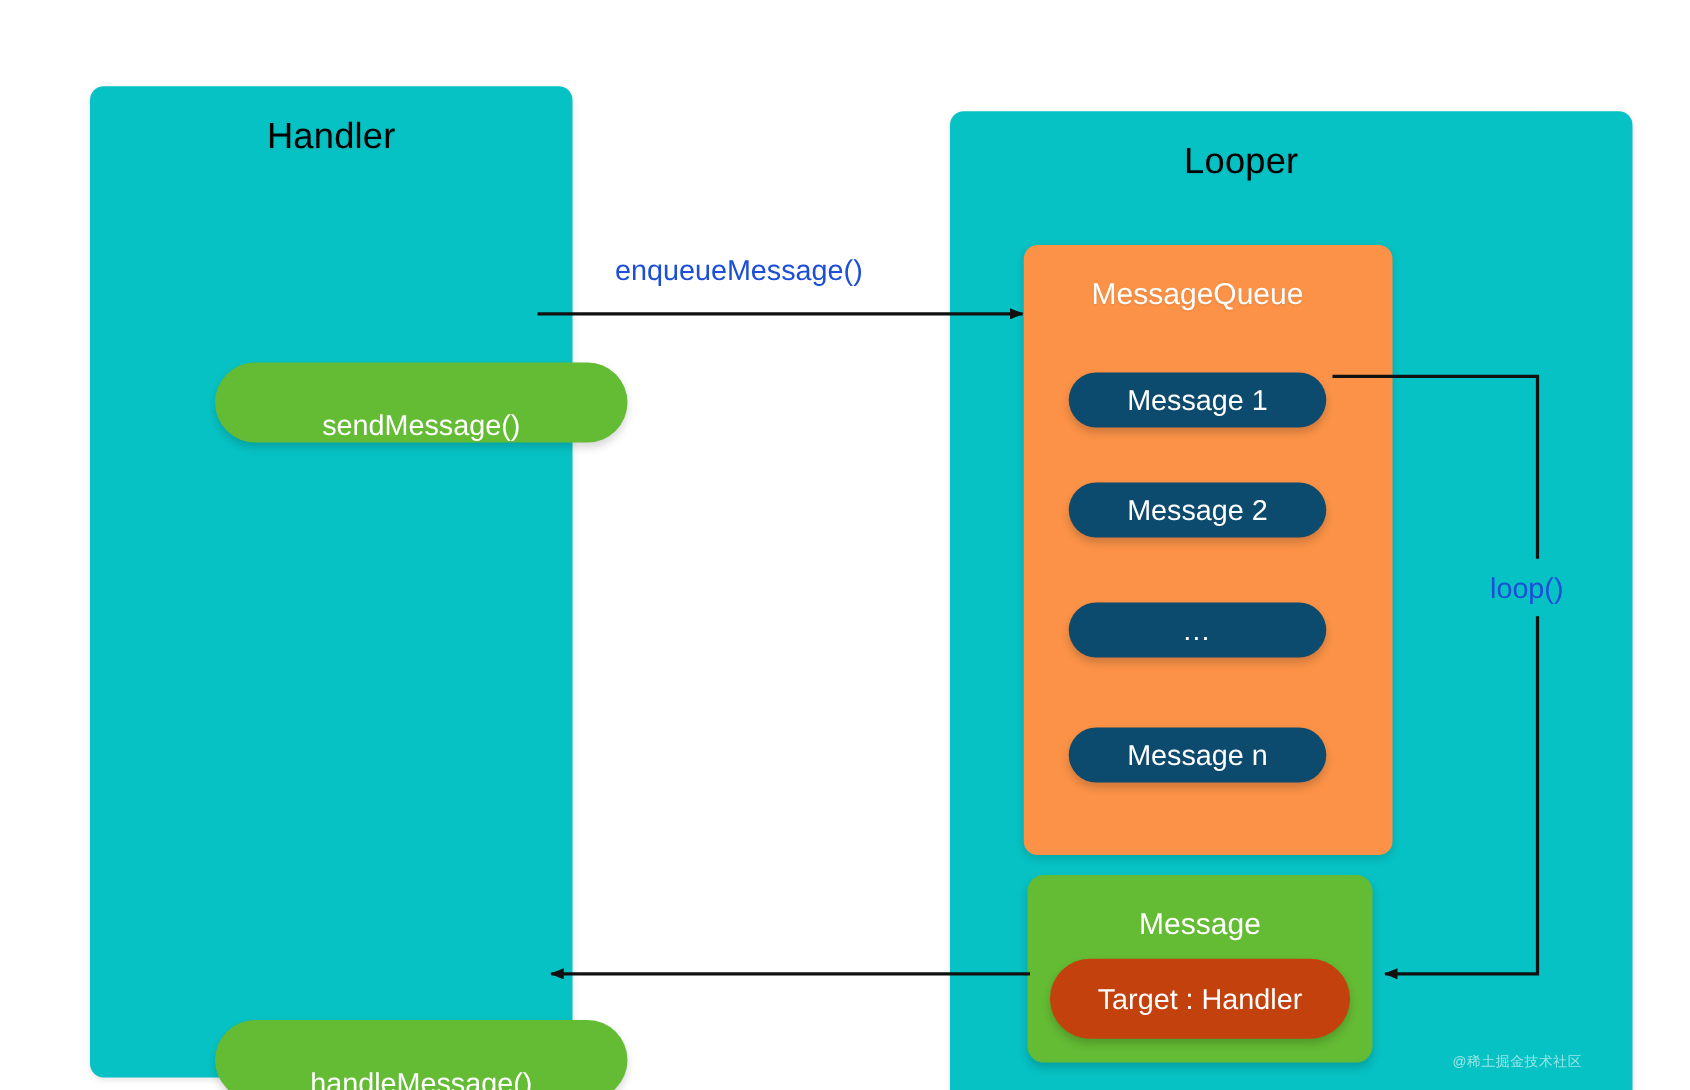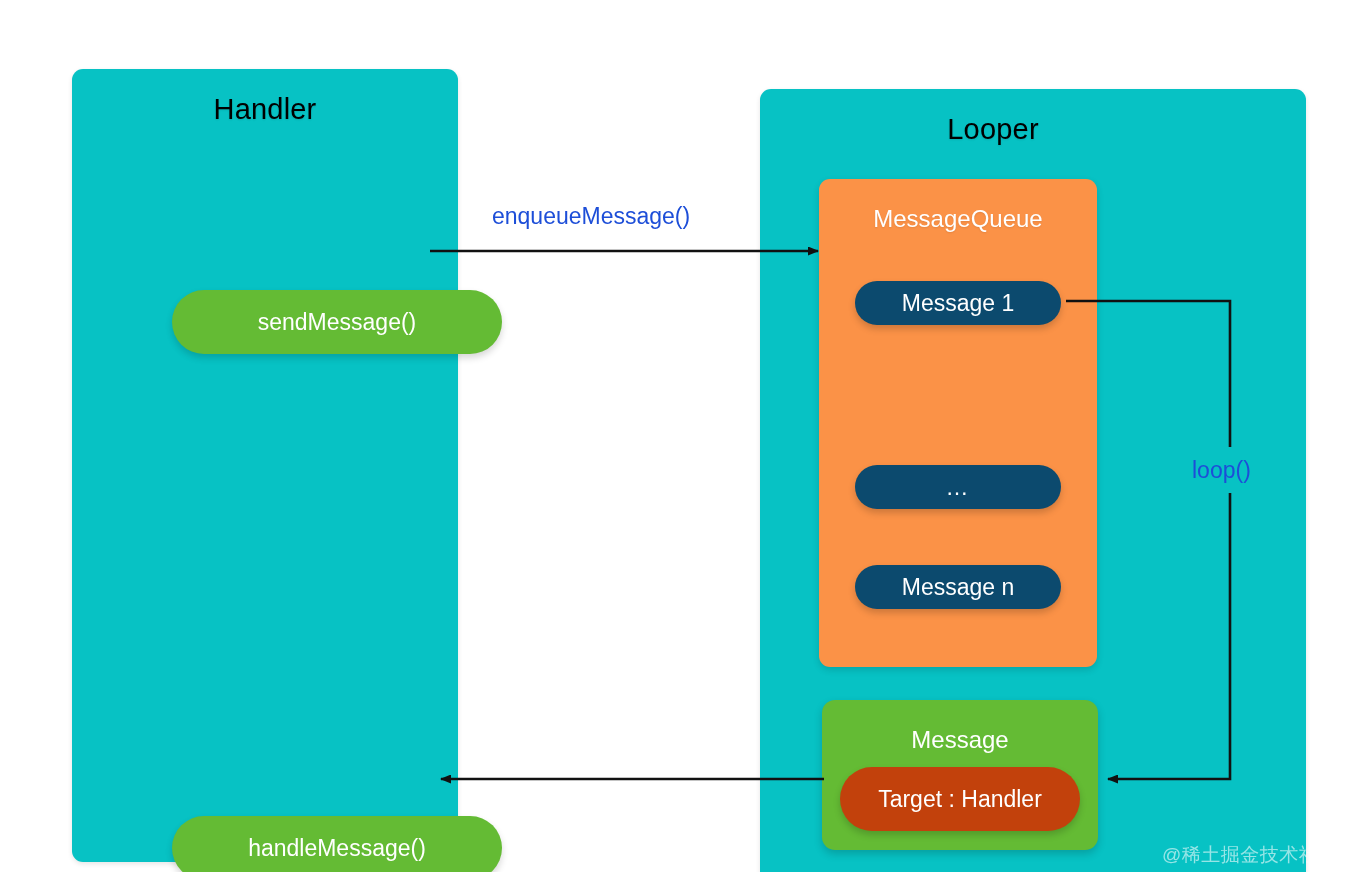--- a/index.html
+++ b/index.html
@@ -49,21 +49,21 @@
     background: #64bb34;
     color: #ffffff;
     display: flex;
     align-items: center;
     justify-content: center;
     font-size: 23px;
     font-weight: 400;
     white-space: nowrap;
     box-shadow: 0 4px 7px rgba(0,0,0,0.16);
   }
-  .pill.round { border-radius: 999px; }
+  .pill.round { border-radius: 999px; align-items: flex-end; }
 
   #pill-sendmessage   { left: 100px; top: 221px; width: 330px; height: 64px; border-radius: 999px; }
   #pill-handlemessage { left: 100px; top: 747px; width: 330px; height: 64px; border-radius: 999px; }
 
   
   #messagequeue {
     position: absolute;
     left: 819px;
     top: 168px;
     width: 278px;
@@ -159,21 +159,21 @@
   #label-enqueue  { left: 492px; top: 203px; }
   #label-dispatch { left: 510px; top: 719px; }
   #label-loop     { left: 1192px; top: 457px; }
 
   
   #watermark {
     position: absolute;
     left: 1162px;
     top: 822px;
     color: rgba(255,255,255,0.58);
-    font-size: 19px;
+    font-size: 11px;
     white-space: nowrap;
     letter-spacing: 0.5px;
     text-align: center;
   }
 </style>
 </head>
 <body>
 
 <div id="canvas">
 
@@ -185,25 +185,28 @@
     </div>
 
     <div class="pill round" id="pill-handlemessage">
       <span class="pill-label">handleMessage()</span>
     </div>
   </div>
 
   <div class="panel" id="panel-looper">
     <div class="panel-title">Looper</div>
 
-    <div id="messagequeue" style="left:59px; top:90px;">
+    <div id="messagequeue" style="left:59px; top:107px;padding-left:17px;">
       <div class="mq-title">MessageQueue</div>
 
       <div class="msg-pill" id="msg-0">
         <span class="msg-label">Message 1</span>
+      </div>
+      <div class="msg-pill" id="msg-1">
+        <span class="msg-label">Message 2</span>
       </div>
       <div class="msg-pill" id="msg-2">
         <span class="msg-label">…</span>
       </div>
       <div class="msg-pill" id="msg-3">
         <span class="msg-label">Message n</span>
       </div>
     </div>
 
     <div id="message-box" style="left:62px; top:611px;">

